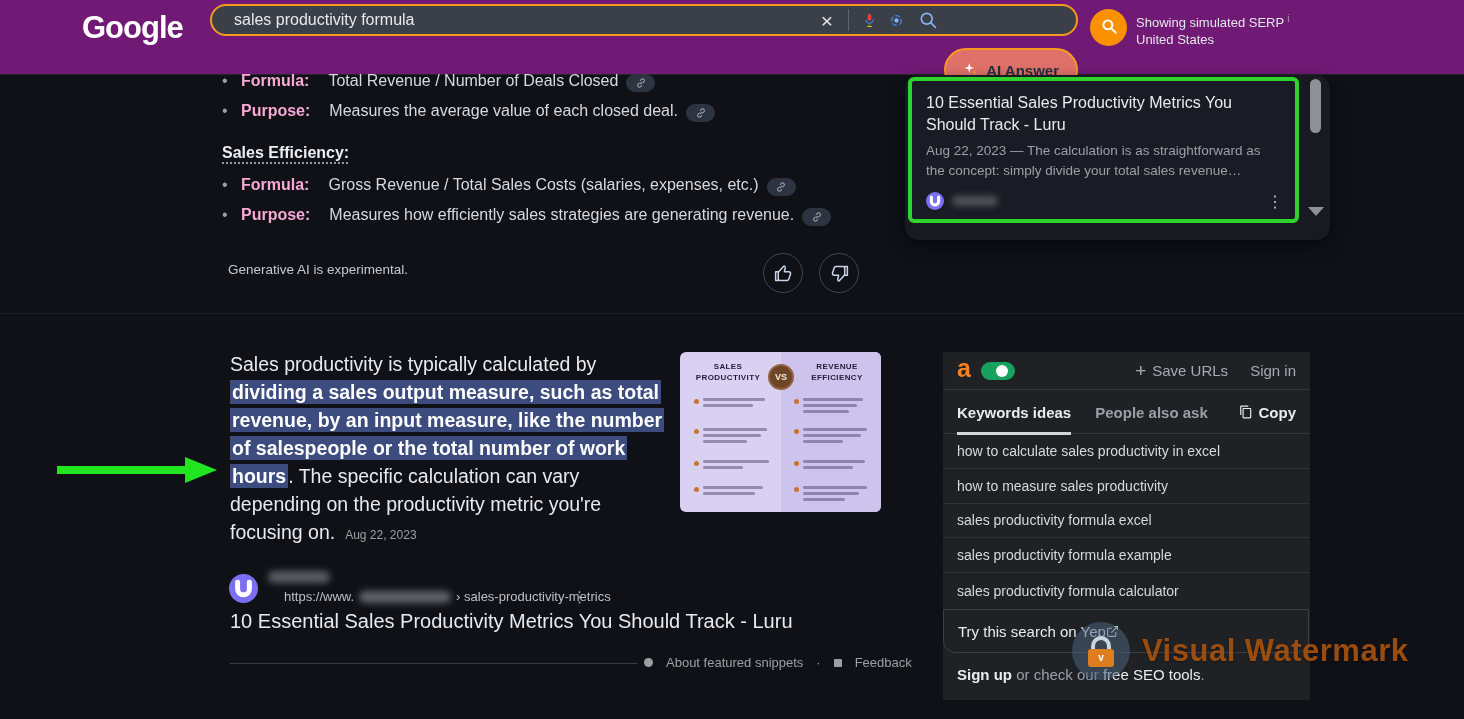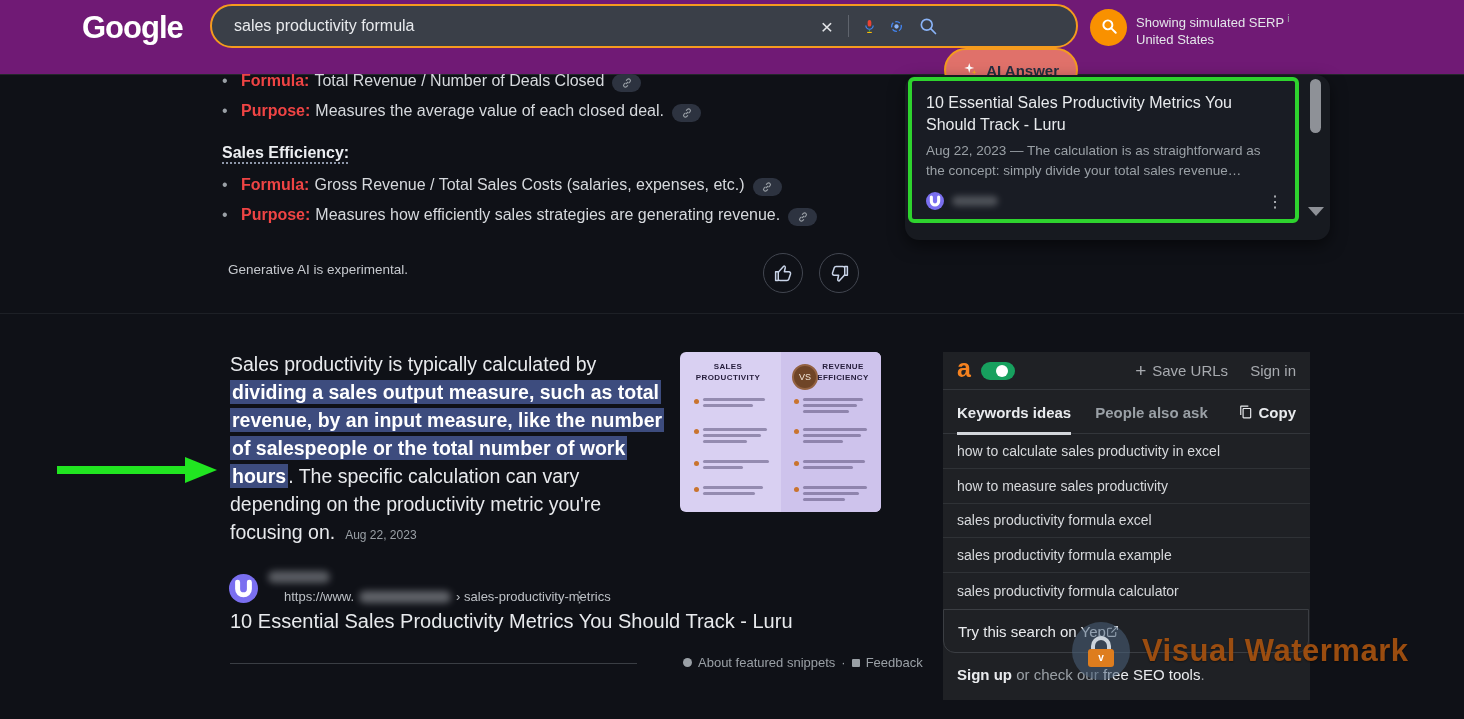--- a/index.html
+++ b/index.html
@@ -2,35 +2,35 @@
 <html><head>
 <meta charset="utf-8">
 <style>
 *{margin:0;padding:0;box-sizing:border-box;}
 html,body{background:#0b0d11;}
 .page{position:relative;width:1464px;height:719px;background:#0f1117;font-family:"Liberation Sans",sans-serif;overflow:hidden;color:#e8eaed;}
 
 
 .topbar{position:absolute;left:0;top:0;width:1464px;height:75px;background:#701a75;border-bottom:1px solid #24272c;}
 .glogo{position:absolute;left:82px;top:10px;font-size:31px;font-weight:700;color:#fff;letter-spacing:-1px;cursor:pointer;}
-.searchbar{position:absolute;left:210px;top:4px;width:868px;height:44px;background:#3a3f48;border:2px solid #f59b1e;border-radius:22px;display:flex;align-items:center;}
+.searchbar{position:absolute;left:210px;top:4px;width:868px;height:32px;background:#3a3f48;border:2px solid #f59b1e;border-radius:22px;display:flex;align-items:center;}
 .sinput{flex:1;background:transparent;border:none;outline:none;color:#e8eaed;font-size:16px;padding:0 0 0 22px;font-family:inherit;}
 .sicons{display:flex;align-items:center;gap:15px;margin-right:138px;}
 .xicon{color:#e3e5e8;font-size:21px;line-height:1;cursor:pointer;}
 .sdiv{width:1px;height:22px;background:#5f646d;}
 .sicons svg{display:block;cursor:pointer;}
 .aibtn{position:absolute;right:-2px;top:-2px;height:44px;border-radius:22px;background:#e0716a;border:2px solid #f59b1e;display:flex;align-items:center;gap:8px;padding:0 17px;font-family:inherit;font-size:15px;font-weight:700;color:#252e40;cursor:pointer;margin-top:44px;}
 .ocircle{position:absolute;left:1090px;top:9px;width:37px;height:37px;border-radius:50%;background:#f99100;display:flex;align-items:center;justify-content:center;cursor:pointer;}
 .serpnote{position:absolute;left:1136px;top:10px;font-size:13px;color:#e4e6ea;line-height:17px;}
 .serpnote sup{color:#9aa0a6;font-size:10px;margin-left:3px;}
 
 
 .bullet{position:absolute;left:222px;width:700px;padding-left:19px;font-size:16px;color:#d6d9dd;}
 .bullet .bdot{position:absolute;left:0;top:0;color:#9aa0a6;}
-.blabel{font-weight:700;color:#ef4444;margin-right:5px;}
+.blabel{font-weight:700;color:#f9a8d4;margin-right:19px;}
 .chip{display:inline-flex;align-items:center;justify-content:center;width:29px;height:18px;border-radius:9px;background:#2d3340;margin-left:8px;vertical-align:-3px;cursor:pointer;}
 .subhead{position:absolute;left:222px;top:144px;font-size:16px;font-weight:700;color:#eceef1;text-decoration:underline dotted #b9c4da;text-underline-offset:5px;cursor:pointer;}
 
 .srcpanel{position:absolute;left:905px;top:75px;width:425px;height:165px;background:#171a20;border-radius:14px;box-shadow:0 6px 16px rgba(0,0,0,.5);}
 .greencard{position:absolute;left:3px;top:2px;width:391px;height:146px;border:4px solid #2ed32e;border-radius:6px;background:#191c24;padding:11px 14px;cursor:pointer;}
 .gtitle{font-size:16px;line-height:22px;color:#e8eaed;}
 .gsnippet{margin-top:5px;font-size:13.5px;line-height:20px;color:#9aa0a6;}
 .gfooter{position:absolute;left:14px;bottom:9px;display:flex;align-items:center;gap:8px;}
 .favicon-sm{width:18px;height:18px;}
 .blurname{width:46px;height:10px;border-radius:5px;background:#595d63;filter:blur(3px);opacity:.85;}
@@ -44,34 +44,34 @@
 
 
 .fspara{position:absolute;left:230px;top:350px;width:440px;font-size:19.5px;line-height:28px;color:#e8eaed;}
 .hl{background:#3d4c7e;font-weight:700;color:#fff;padding:1px 2px;-webkit-box-decoration-break:clone;box-decoration-break:clone;}
 .fsdate{font-size:12px;color:#9aa0a6;margin-left:10px;}
 .arrow{position:absolute;left:55px;top:457px;}
 
 .thumbimg{position:absolute;left:680px;top:352px;width:201px;height:160px;border-radius:6px;overflow:hidden;background:#d9d0f2;cursor:pointer;}
 .thhalfr{position:absolute;right:0;top:0;width:100px;height:160px;background:#cec3ec;}
 .thtitle{position:absolute;top:9px;font-size:8px;font-weight:700;color:#241c3a;text-align:center;line-height:11px;letter-spacing:.4px;}
-.vs{position:absolute;left:88px;top:12px;width:26px;height:26px;border-radius:50%;background:#6f4527;border:2px solid #936241;color:#f3e7d9;font-size:9px;font-weight:400;display:flex;align-items:center;justify-content:center;margin-left:24px;}
+.vs{position:absolute;left:88px;top:12px;width:26px;height:26px;border-radius:50%;background:#6f4527;border:2px solid #936241;color:#f3e7d9;font-size:9px;font-weight:700;display:flex;align-items:center;justify-content:center;}
 .throw{position:absolute;display:flex;gap:4px;}
 .thdot{width:5px;height:5px;border-radius:50%;background:#c9742e;margin-top:1px;flex:none;}
 .thlines{display:flex;flex-direction:column;gap:3px;}
 .thline{height:3px;border-radius:2px;background:rgba(80,70,110,.5);}
 
 .citfav{position:absolute;left:229px;top:574px;width:29px;height:29px;cursor:pointer;}
 .citblur{position:absolute;left:268px;top:571px;width:62px;height:12px;border-radius:6px;background:#63666c;filter:blur(3.5px);opacity:.9;}
 .citurl{position:absolute;left:268px;top:589px;display:flex;align-items:center;gap:5px;font-size:13px;color:#bdc1c6;cursor:pointer;padding-left:16px;}
 .urlblur{width:92px;height:12px;border-radius:6px;background:#6a6d73;filter:blur(3.5px);opacity:.9;}
 .citdots{position:absolute;left:572px;top:588px;color:#9aa0a6;font-size:15px;cursor:pointer;}
 .restitle{position:absolute;left:230px;top:610px;font-size:20px;color:#e8eaed;cursor:pointer;}
 .fsdivider{position:absolute;left:230px;top:663px;width:407px;height:1px;background:#3a3e44;}
-.aboutrow{position:absolute;left:683px;top:655px;display:flex;align-items:center;gap:6px;font-size:13px;color:#9aa0a6;}
+.aboutrow{position:absolute;left:644px;top:655px;display:flex;align-items:center;gap:13px;font-size:13px;color:#9aa0a6;}
 .infocirc{width:9px;height:9px;border-radius:50%;background:#9aa0a6;}
 .sqicon{width:8px;height:8px;background:#9aa0a6;border-radius:1px;}
 .aboutrow span{cursor:pointer;}
 
 
 .sidebar{position:absolute;left:943px;top:352px;width:367px;height:348px;background:#1f2125;}
 .sbhead{position:absolute;left:0;top:0;width:100%;height:38px;display:flex;align-items:center;padding:0 14px;gap:10px;border-bottom:1px solid #33363b;}
 .ahrefsa{color:#f5821f;font-size:25px;font-weight:700;line-height:1;margin-top:-5px;cursor:pointer;}
 .toggle{width:34px;height:18px;border-radius:9px;background:#17a05e;position:relative;cursor:pointer;}
 .knob{position:absolute;left:15px;top:3px;width:12px;height:12px;border-radius:50%;background:#fff;}
@@ -230,21 +230,21 @@
   <div class="fspara"><span>Sales productivity is typically calculated by </span><span class="hl">dividing a sales output measure, such as total revenue, by an input measure, like the number of salespeople or the total number of work hours</span><span>. The specific calculation can vary depending on the productivity metric you're focusing on.</span><span class="fsdate">Aug 22, 2023</span></div>
 
   <svg class="arrow" width="162" height="26">
       <rect x="2" y="9" width="130" height="8" fill="#21e521"></rect>
       <polygon points="130,0 162,13 130,26" fill="#21e521"></polygon>
     </svg>
 
   <div class="thumbimg">
     <div class="thhalfr"></div>
     <div class="thtitle" style="left:10px;width:76px">SALES PRODUCTIVITY</div>
-    <div class="thtitle" style="right:0;width:76px">REVENUE EFFICIENCY</div>
+    <div class="thtitle" style="right:6px;width:76px">REVENUE EFFICIENCY</div>
     <div class="vs">VS</div>
     <div class="throw" style="left:14px;top:46px">
         <span class="thdot"></span>
         <span class="thlines">
           <span class="thline" style="width:62px"></span>
           <span class="thline" style="width:50px"></span>
         </span>
       </div>
     <div class="throw" style="left:14px;top:76px">
         <span class="thdot"></span>

